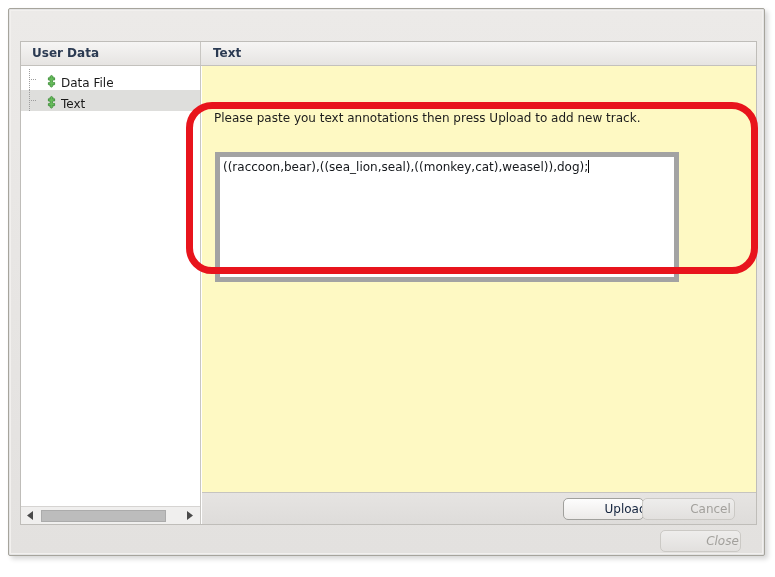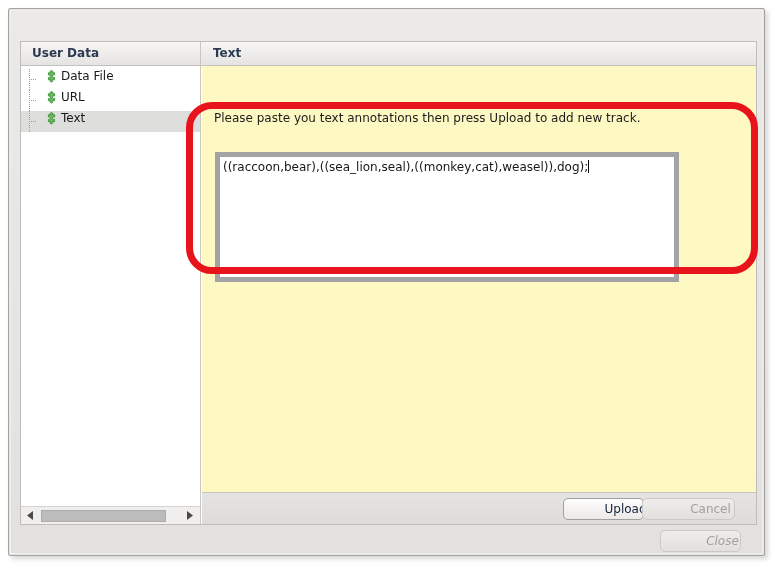--- a/index.html
+++ b/index.html
@@ -80,21 +80,21 @@
     position: absolute; left: 0; top: 24px;
     width: 180px; bottom: 0;
     background: #ffffff;
     border-right: 1px solid #c8c6c2;
     box-sizing: border-box;
   }
   .tree-list { position: absolute; left: 0; top: 3px; width: 100%; }
   .tree-row {
     position: relative;
     height: 21px;
-    display: flex; align-items: flex-start;
+    display: flex; align-items: flex-end;
     font-size: 12px; color: #1a1a1a;
     cursor: pointer;
   }
   .tree-row.selected { background: #dededc; }
   .tree-indent {
     width: 20px; height: 21px; position: relative; flex: 0 0 20px;
   }
   .tree-indent::before {
     content:""; position:absolute; left:8px; top:0; bottom:0; width:1px;
     background-image: linear-gradient(to bottom,#9c9c9c 50%, transparent 50%);
@@ -235,30 +235,20 @@
             <span class="tree-indent"></span>
             <span class="tree-icon">
               <svg width="17" height="16" viewBox="0 0 17 16">
                 <path d="M6.2 1.6 h2.0 a1.4 1.4 0 1 1 2.2 0 h2.0 v2.2 a1.4 1.4 0 1 0 0 2.4 v2.2 h-2.2
                          a1.4 1.4 0 1 1 -2.0 0 h-2.0 v-2.0 a1.4 1.4 0 1 0 0 -2.6 z" transform="translate(1.2,2.2) scale(1.0)" fill="#66bb5a" stroke="#3e8e3a" stroke-width="0.9"></path>
               </svg>
             </span>
             <span class="tree-label">Data File</span>
           </div>
 
-          <div class="tree-row">
-            <span class="tree-indent"></span>
-            <span class="tree-icon">
-              <svg width="17" height="16" viewBox="0 0 17 16">
-                <path d="M6.2 1.6 h2.0 a1.4 1.4 0 1 1 2.2 0 h2.0 v2.2 a1.4 1.4 0 1 0 0 2.4 v2.2 h-2.2
-                         a1.4 1.4 0 1 1 -2.0 0 h-2.0 v-2.0 a1.4 1.4 0 1 0 0 -2.6 z" transform="translate(1.2,2.2) scale(1.0)" fill="#66bb5a" stroke="#3e8e3a" stroke-width="0.9"></path>
-              </svg>
-            </span>
-            <span class="tree-label">URL</span>
-          </div>
 
           <div class="tree-row selected">
             <span class="tree-indent"></span>
             <span class="tree-icon">
               <svg width="17" height="16" viewBox="0 0 17 16">
                 <path d="M6.2 1.6 h2.0 a1.4 1.4 0 1 1 2.2 0 h2.0 v2.2 a1.4 1.4 0 1 0 0 2.4 v2.2 h-2.2
                          a1.4 1.4 0 1 1 -2.0 0 h-2.0 v-2.0 a1.4 1.4 0 1 0 0 -2.6 z" transform="translate(1.2,2.2) scale(1.0)" fill="#66bb5a" stroke="#3e8e3a" stroke-width="0.9"></path>
               </svg>
             </span>
             <span class="tree-label">Text</span>

